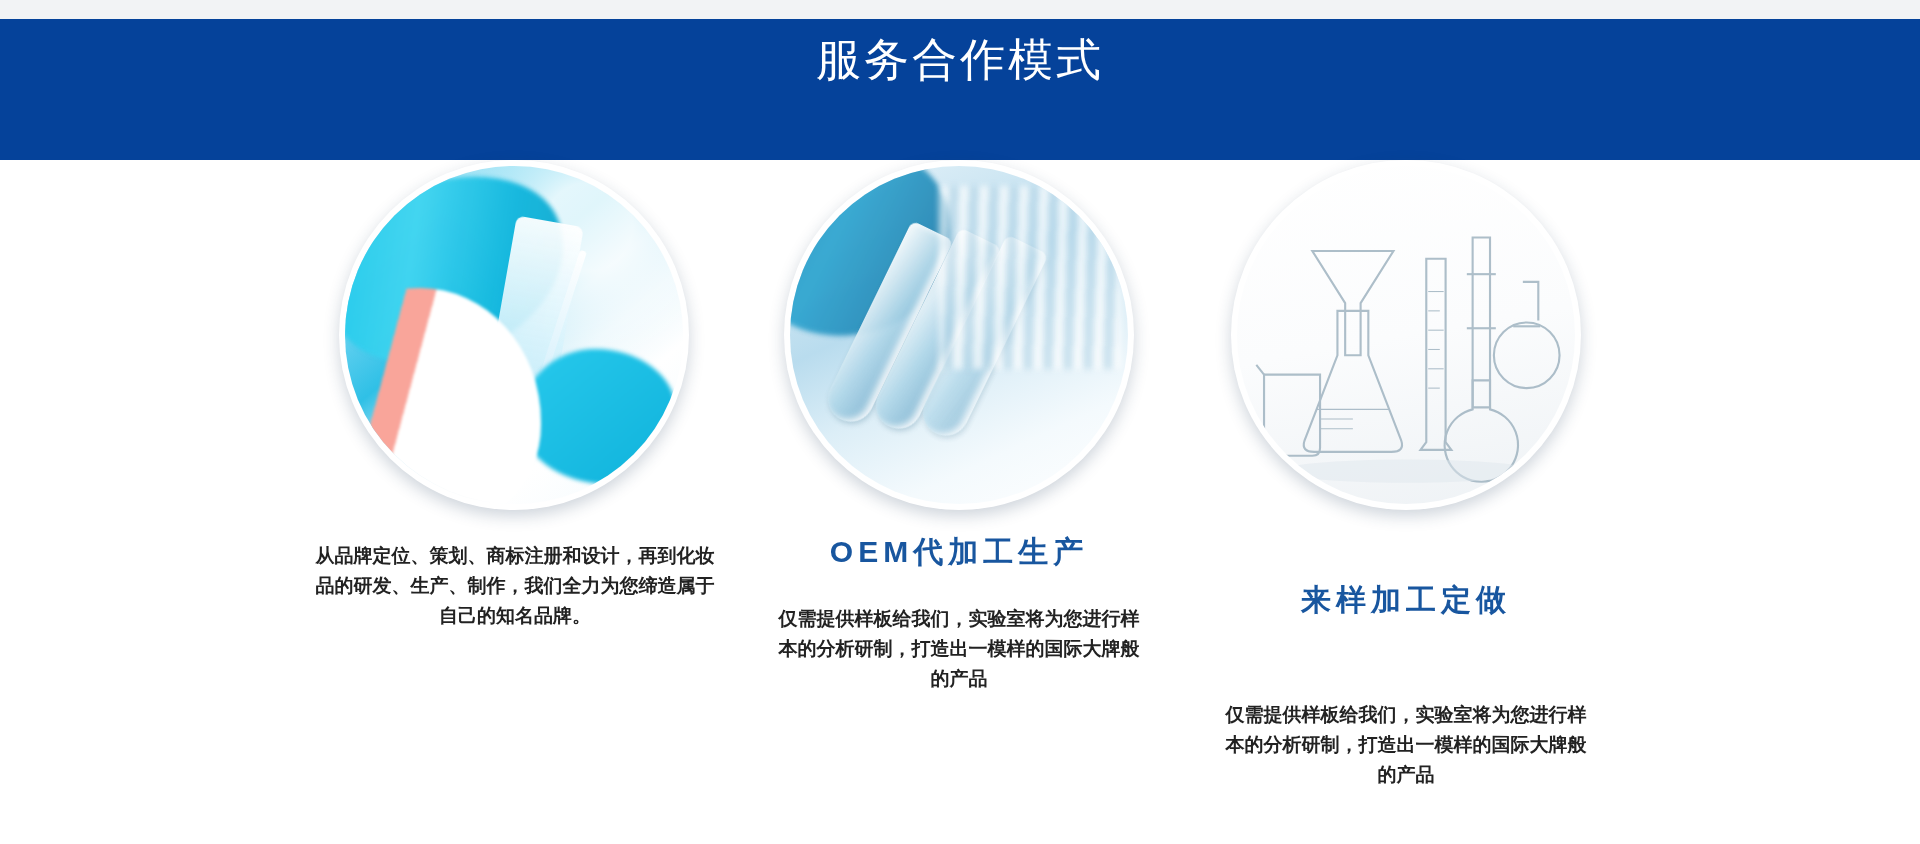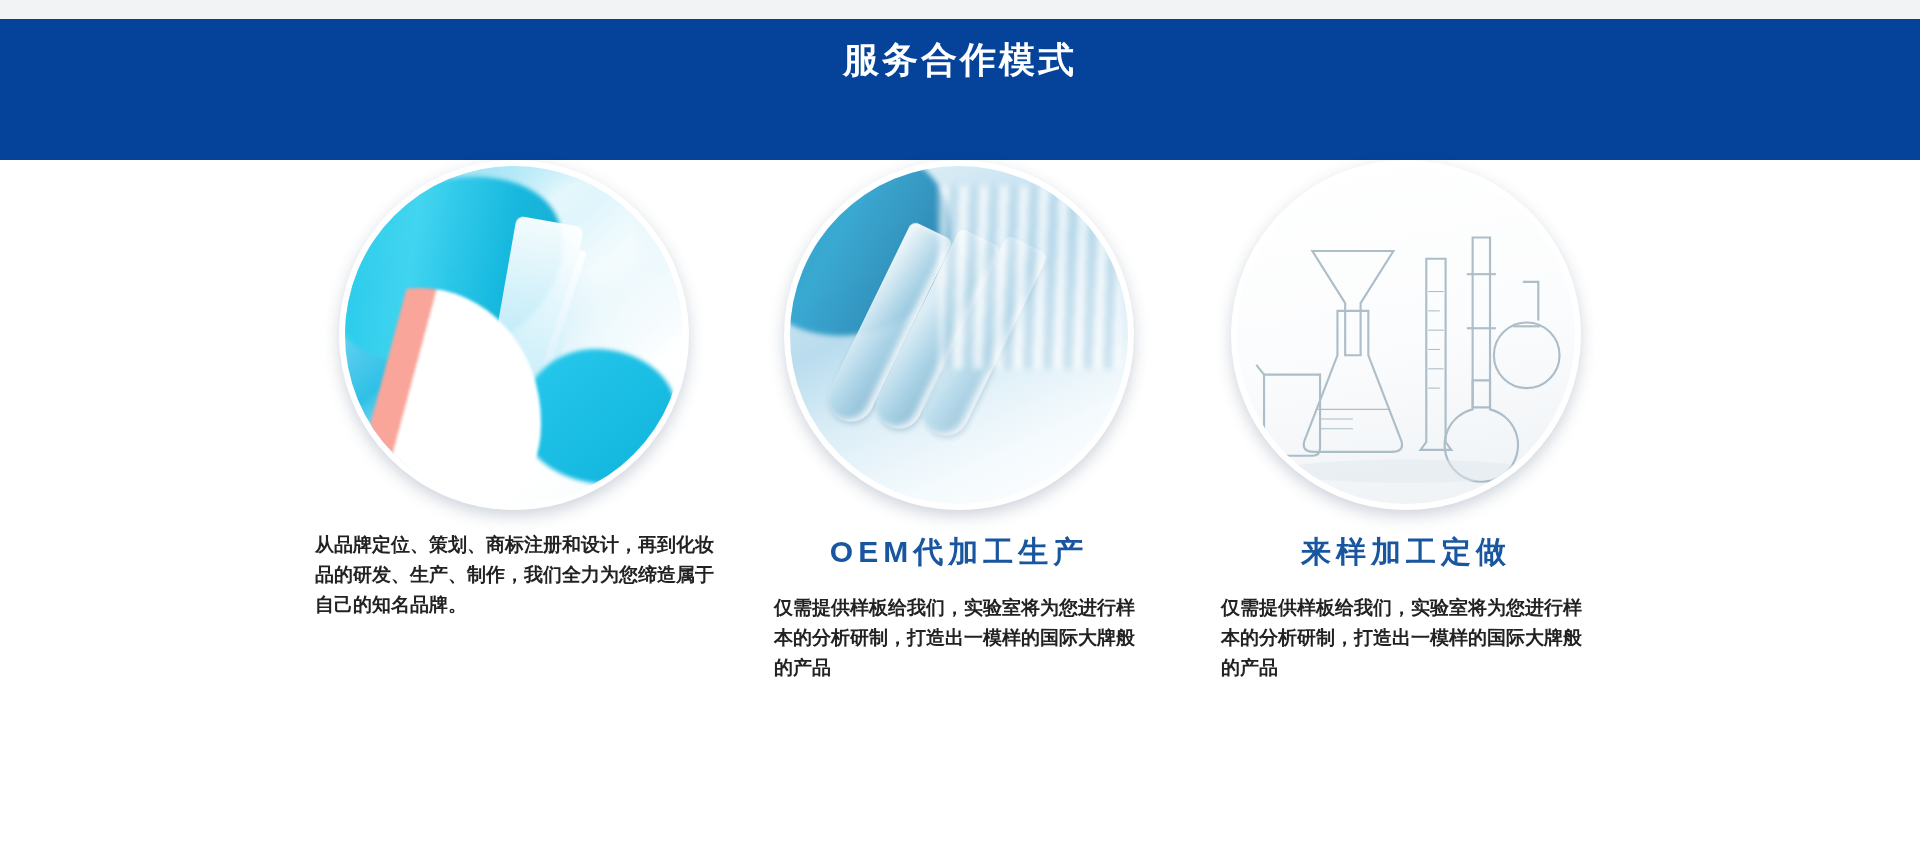--- a/index.html
+++ b/index.html
@@ -21,23 +21,23 @@
   
   .header-band{
     position:absolute; left:0; top:19px; width:1920px; height:141px;
     background:#05429a;
     display:flex; flex-direction:column;
     align-items:center; justify-content:flex-start;
     padding-top:12px;
   }
   .header-title{
     color:#ffffff;
-    font-size:36px;
+    font-size:45px;
     line-height:58px;
-    font-weight:700;
+    font-weight:400;
     letter-spacing:3px;
     white-space:nowrap;
   }
   .header-subtitle{
     color:#ffffff;
     font-size:26px;
     line-height:42px;
     font-weight:400;
     letter-spacing:1px;
     white-space:nowrap;
@@ -48,21 +48,21 @@
     position:absolute; left:0; top:160px; width:1920px; height:684px;
     display:flex; justify-content:center; align-items:flex-start;
   }
   .card{
     width:465px;
     display:flex; flex-direction:column; align-items:center;
     position:relative;
   }
   .card--1{ margin-left:0px; }
   .card--2{ margin-left:-20px; }
-  .card--3{ margin-left:-18px; }
+  .card--3{ margin-left:-18px;gap:48px; }
 
   
   .photo-wrap{
     width:350px; height:350px;
     border-radius:50%;
     background:#ffffff;
     padding:6px;
     box-shadow:0 6px 16px rgba(30,60,90,.22);
     position:relative;
     overflow:visible;
@@ -167,27 +167,27 @@
   .card-title{
     margin-top:22px;
     color:#18569f;
     font-size:30px;
     font-weight:bold;
     letter-spacing:5px;
     white-space:nowrap;
     text-align:center;
   }
   .card-desc{
-    margin-top:20px;
+    margin-top:31px;
     color:#222222;
     font-size:19px;
     line-height:30px;
     font-weight:600;
     width:400px;
-    text-align:left;
+    text-align:center;
     word-break:break-all;
   }
   .card--1 .card-desc{ width:400px; margin-left:2px; }
   .card--2 .card-desc{ width:370px; }
   .card--3 .card-desc{ width:370px; }
 </style>
 </head>
 <body>
 
 <div class="page">

